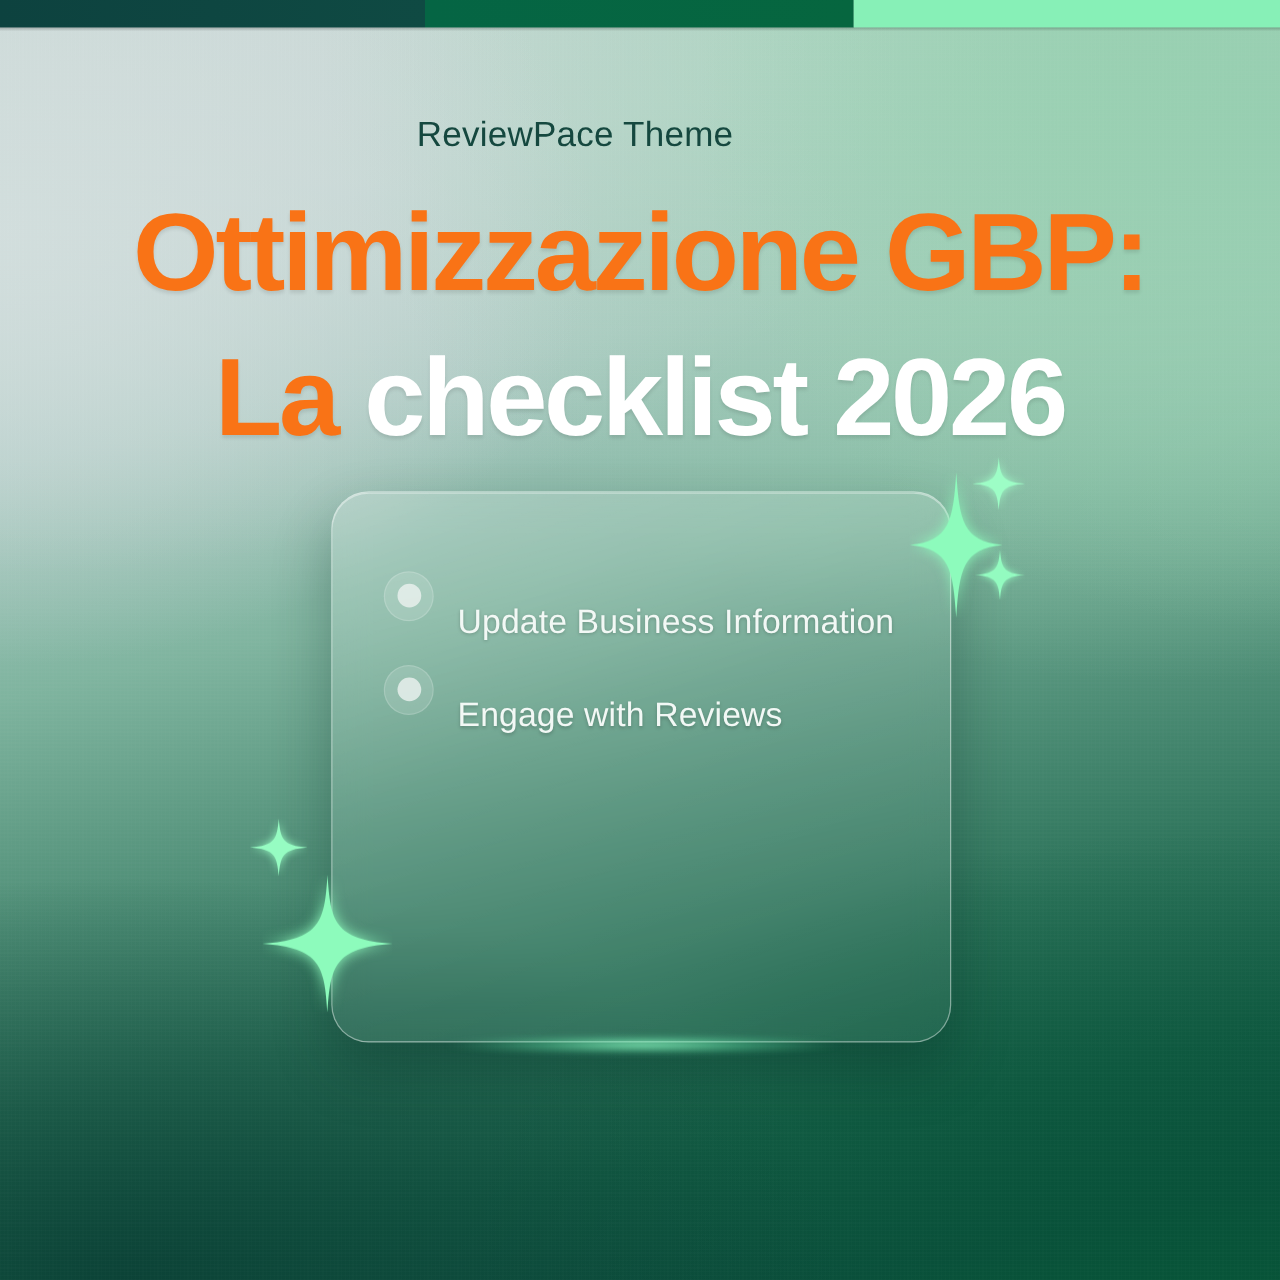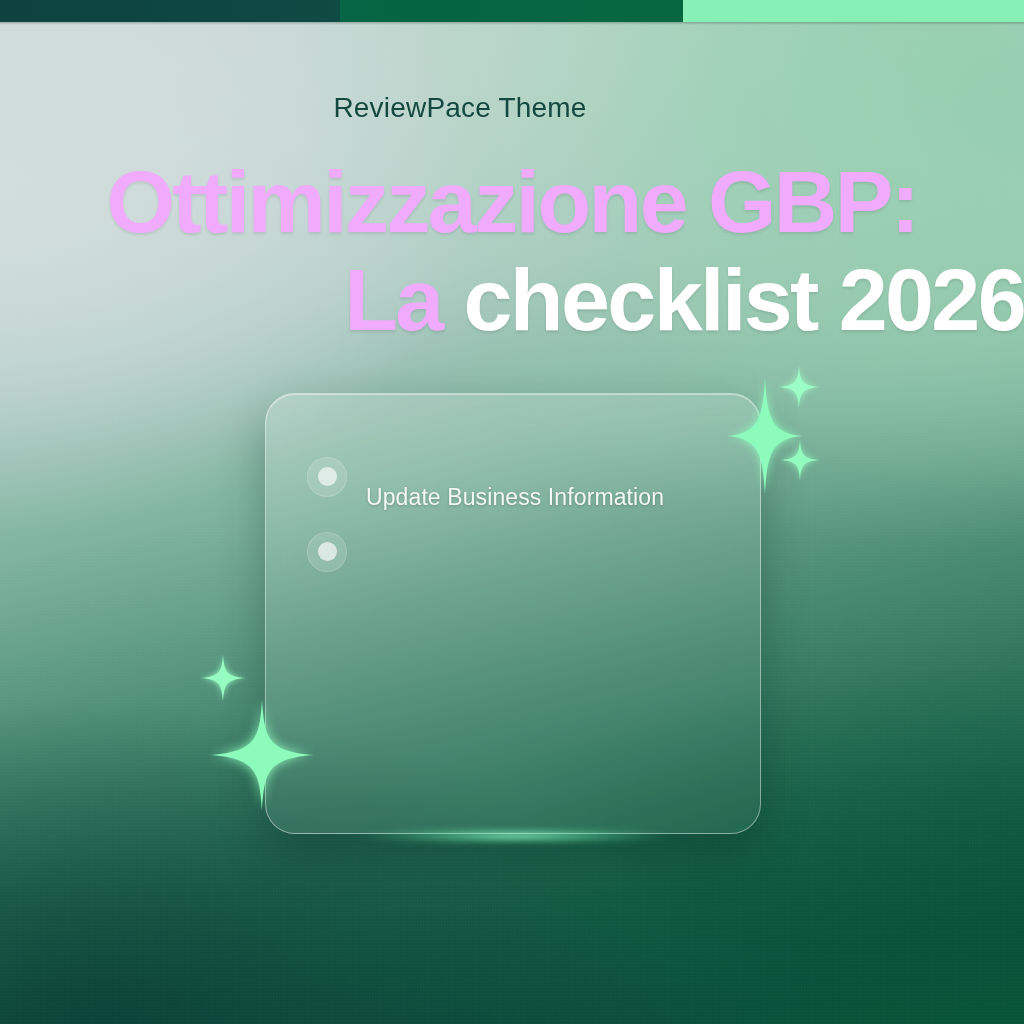--- a/index.html
+++ b/index.html
@@ -91,22 +91,22 @@
     line-height:1.0;
   }
   #headline .hl-line {
     display:block;
     font-size:88px;
     font-weight:700;
     letter-spacing:-2.6px;
     white-space:nowrap;
     text-shadow:0 2px 3px rgba(0,0,0,.10);
   }
-  #headline .hl-line-2 { margin-top:10px;text-align:right; }
-  .tone-dark  { color:#f0abfc; }
+  #headline .hl-line-2 { margin-top:28px; }
+  .tone-dark  { color:#f97316; }
   .tone-light { color:#ffffff; }
 
   
   #checklist-card {
     position:absolute;
     left:265px; top:393px;
     width:496px; height:441px;
     border-radius:30px;
     background:
       linear-gradient(160deg, rgba(255,255,255,.22) 0%, rgba(255,255,255,.10) 42%, rgba(255,255,255,.05) 100%);
@@ -166,21 +166,21 @@
   
   .marker-on {
     width:40px; height:40px;
     border-radius:11px;
     background:linear-gradient(160deg,#8cf4b8 0%,#68e8a0 100%);
     display:flex; align-items:center; justify-content:center;
     box-shadow:0 0 18px rgba(118,238,172,.75), 0 2px 6px rgba(0,0,0,.18);
   }
   .marker-on svg { display:block; }
   .row-label {
-    font-size:23px;
+    font-size:27px;
     font-weight:400;
     color:#f2f8f5;
     letter-spacing:.1px;
     white-space:nowrap;
     text-shadow:0 1px 3px rgba(0,0,0,.22);
     margin-top:41px;
   }
 
   
   .sparkle {
@@ -232,20 +232,21 @@
         <div class="row-label">Update Business Information</div>
       </div>
 
 
       <div class="check-row">
         <div class="box-wrap">
           <div class="marker-off">
             <div class="dot"></div>
           </div>
         </div>
+        <div class="row-label">Engage with Reviews</div>
       </div>
 
 
 
     </div>
   </div>
 
   <div id="card-underglow"></div>
 
   <div class="sparkle" id="sparkle-top-large">

